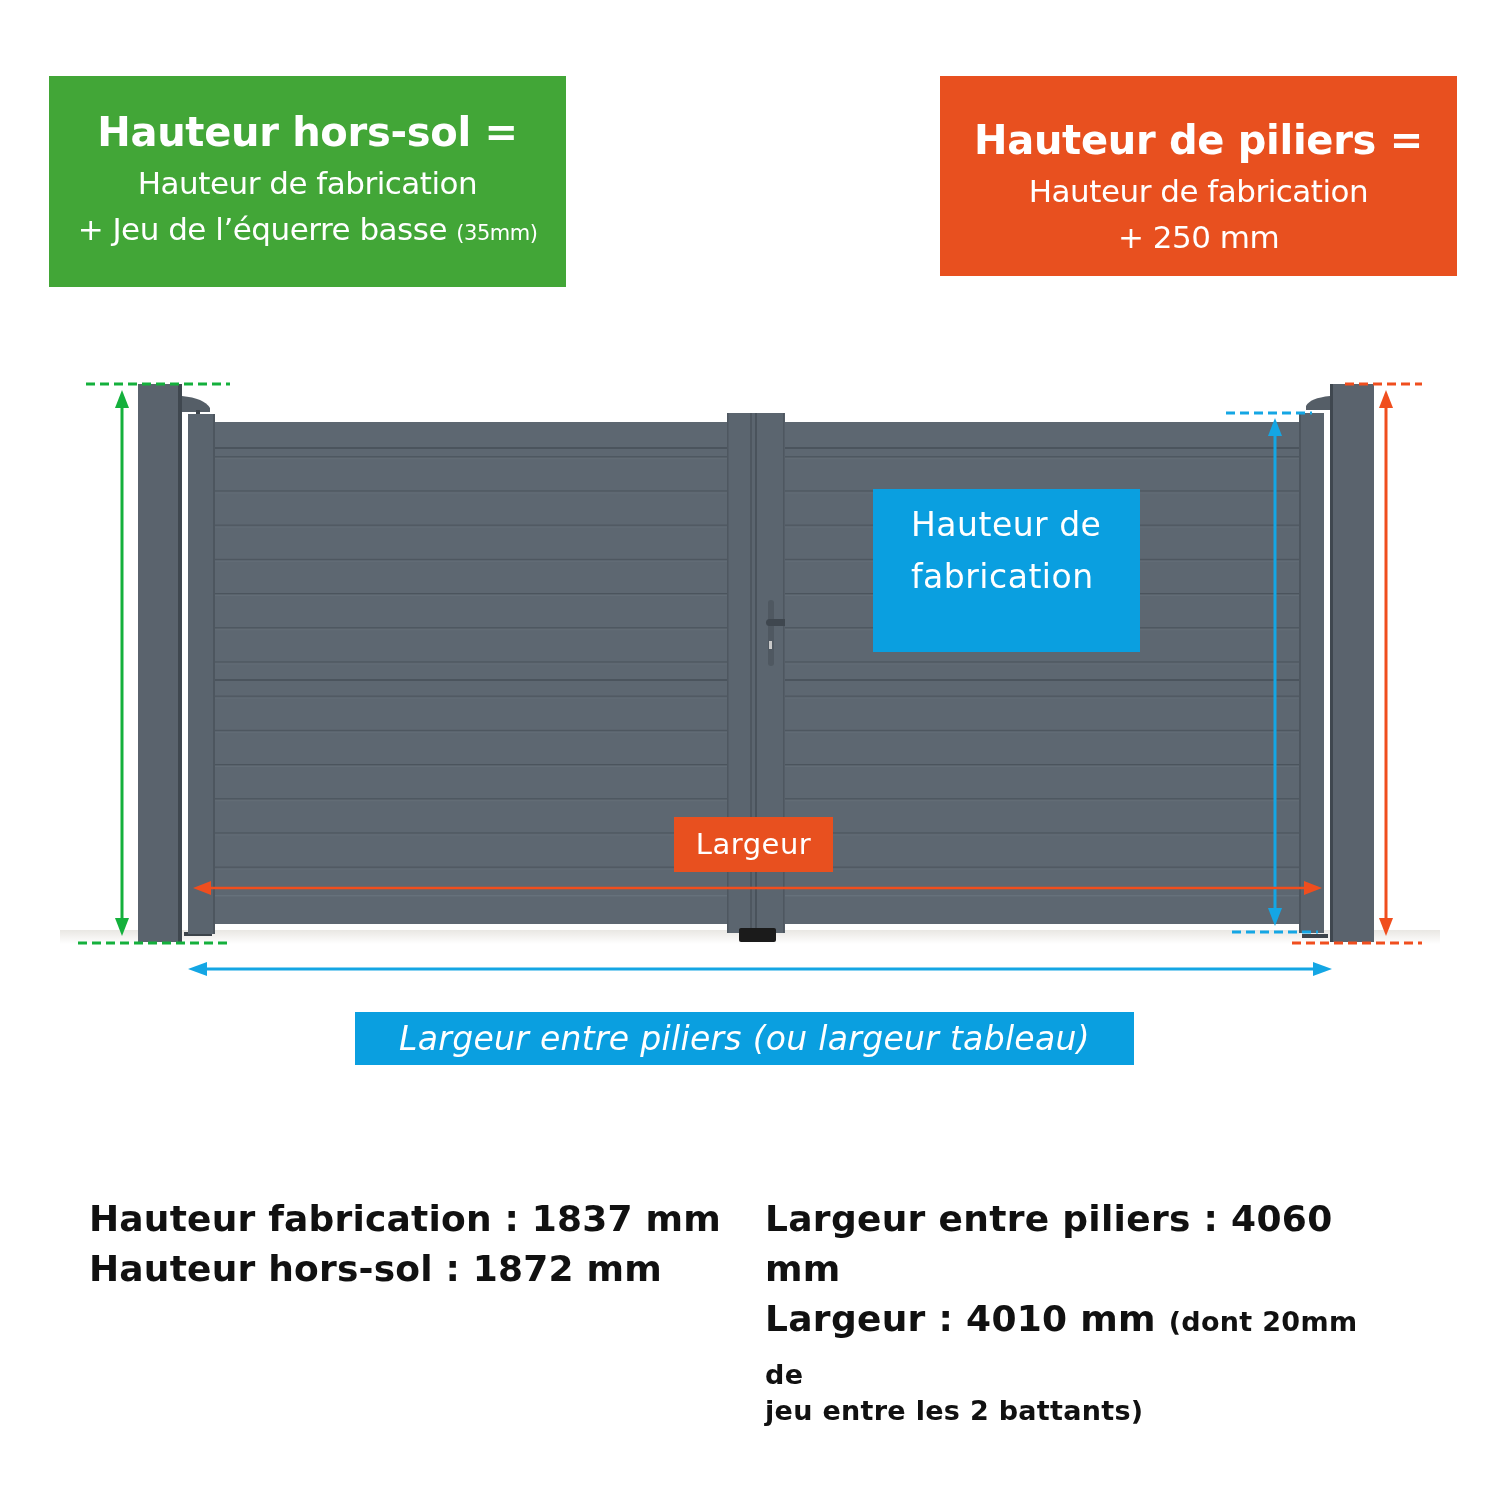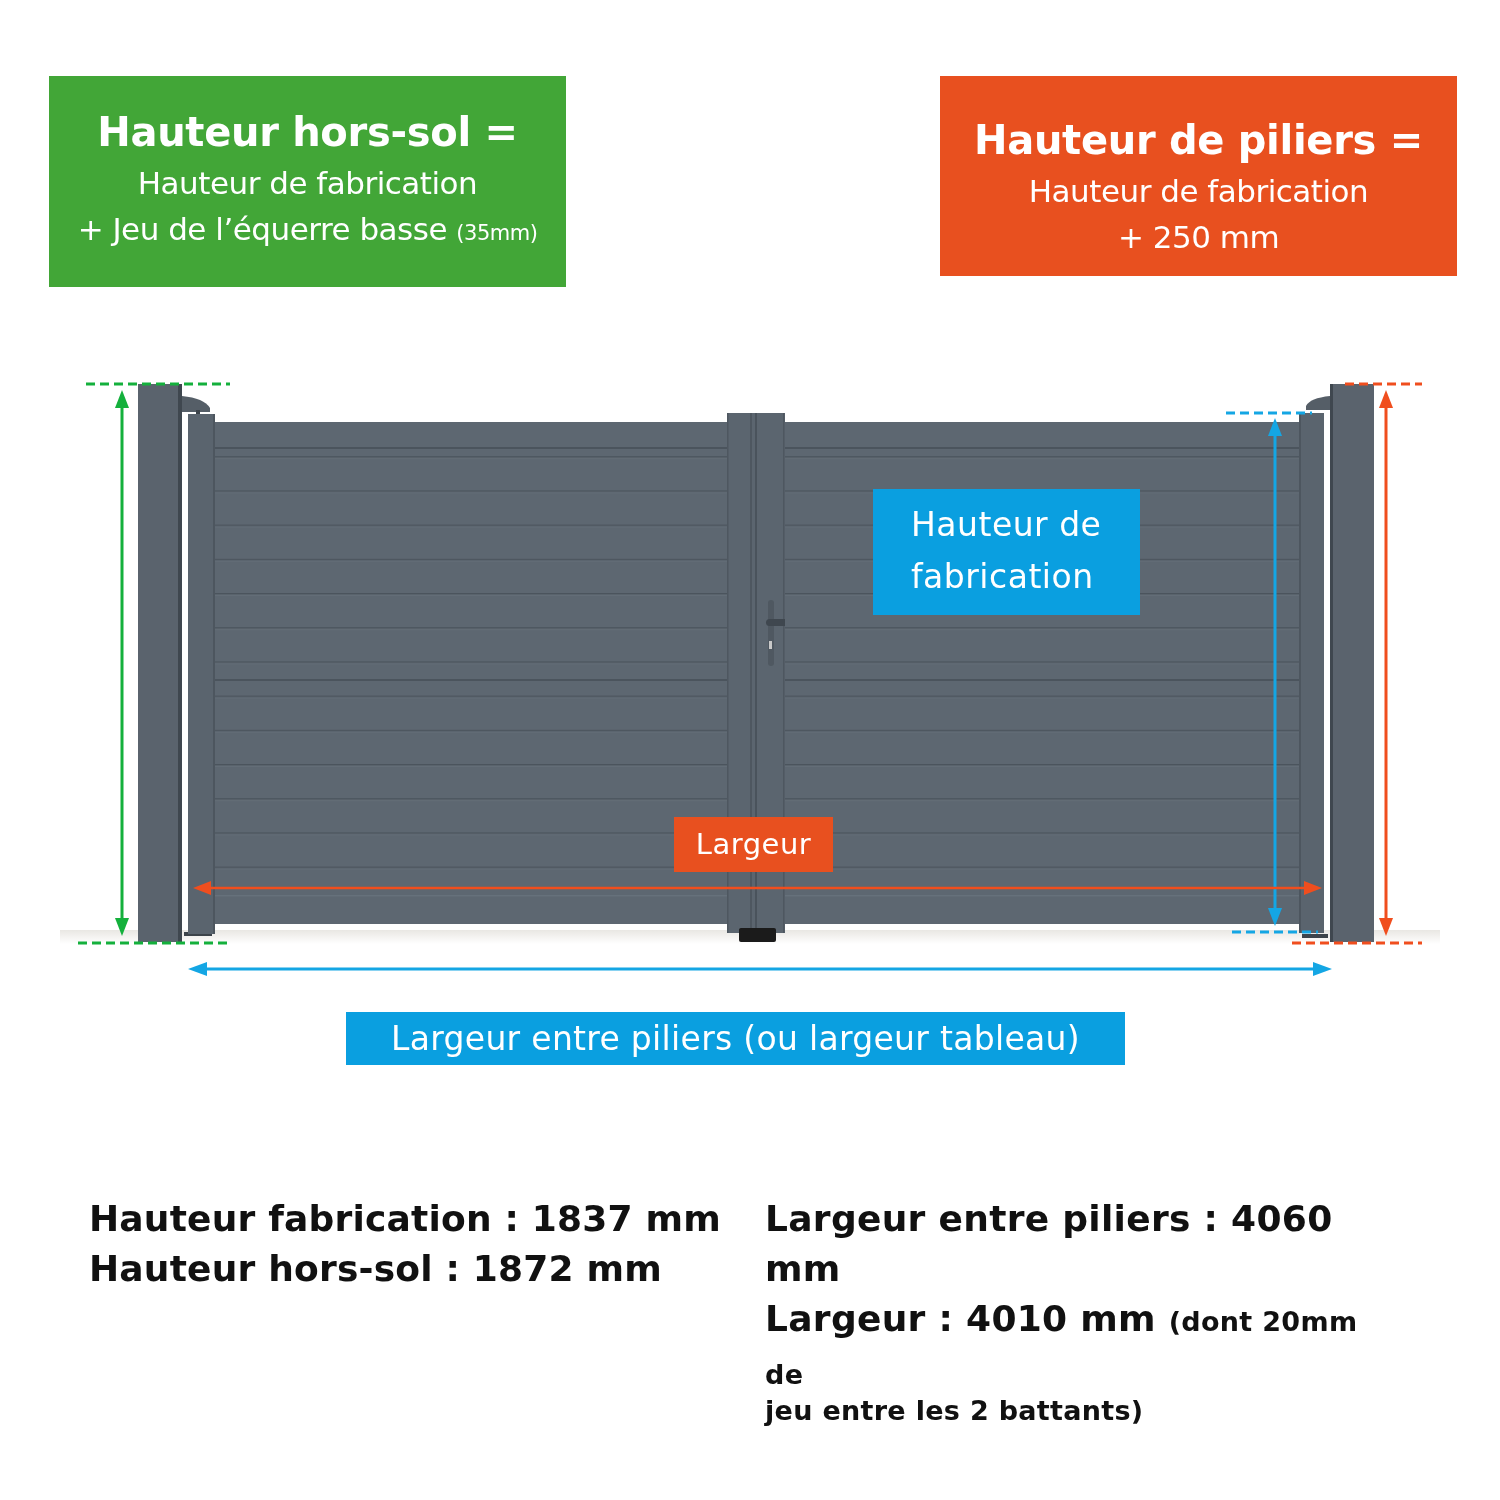--- a/index.html
+++ b/index.html
@@ -5,23 +5,23 @@
     html, body { margin: 0; padding: 0; background: #ffffff; }
     body { width: 1500px; height: 1500px; position: relative; overflow: hidden; font-family: "DejaVu Sans", sans-serif; }
     .box { position: absolute; color: #ffffff; text-align: center; box-sizing: border-box; }
     .box-green { left: 49px; top: 76px; width: 517px; height: 211px; padding-top: 28px; }
     .box-orange { left: 940px; top: 76px; width: 517px; height: 200px; padding-top: 36px; }
     .box .title { font-weight: bold; font-size: 40px; line-height: 56px; letter-spacing: -0.3px; }
     .box .line { font-size: 31px; line-height: 46px; letter-spacing: -0.5px; }
     .box .small { font-size: 21px; }
     svg.diagram { position: absolute; left: 0; top: 0; }
     .label { position: absolute; color: #ffffff; box-sizing: border-box; }
-    .label-fab { left: 873px; top: 489px; width: 267px; height: 126px; background: #0a9fe0; font-size: 33px; line-height: 52px; padding: 10px 8px 0 38px; letter-spacing: 0.5px; }
+    .label-fab { left: 873px; top: 489px; width: 267px; height: 163px; background: #0a9fe0; font-size: 33px; line-height: 52px; padding: 10px 8px 0 38px; letter-spacing: 0.5px; }
     .label-largeur { left: 674px; top: 817px; width: 159px; height: 55px; background: #e8501f; font-size: 29px; line-height: 55px; text-align: center; letter-spacing: 0.5px; }
-    .label-entre { left: 346px; top: 1012px; width: 779px; height: 53px; background: #0a9fe0; font-size: 33px; line-height: 53px; text-align: center; letter-spacing: 0.3px; }
+    .label-entre { left: 355px; top: 1012px; width: 779px; height: 53px; background: #0a9fe0; font-size: 33px; line-height: 53px; text-align: center; letter-spacing: 0.3px; font-style: italic; }
     .specs { position: absolute; color: #111111; font-weight: bold; }
     .specs-left { left: 89px; top: 1194px; font-size: 36px; line-height: 50px; letter-spacing: 0.2px; }
     .specs-right { left: 765px; top: 1194px; font-size: 36px; line-height: 50px; letter-spacing: 0.3px; width: 640px; }
     .specs-right .note { font-size: 27px; }
     .specs-right .note2 { display: block; font-size: 27px; line-height: 34px; margin-top: -6px; }
   </style>
 </head>
 <body>
 
 <div class="box box-green" style="background:#42a637;">

